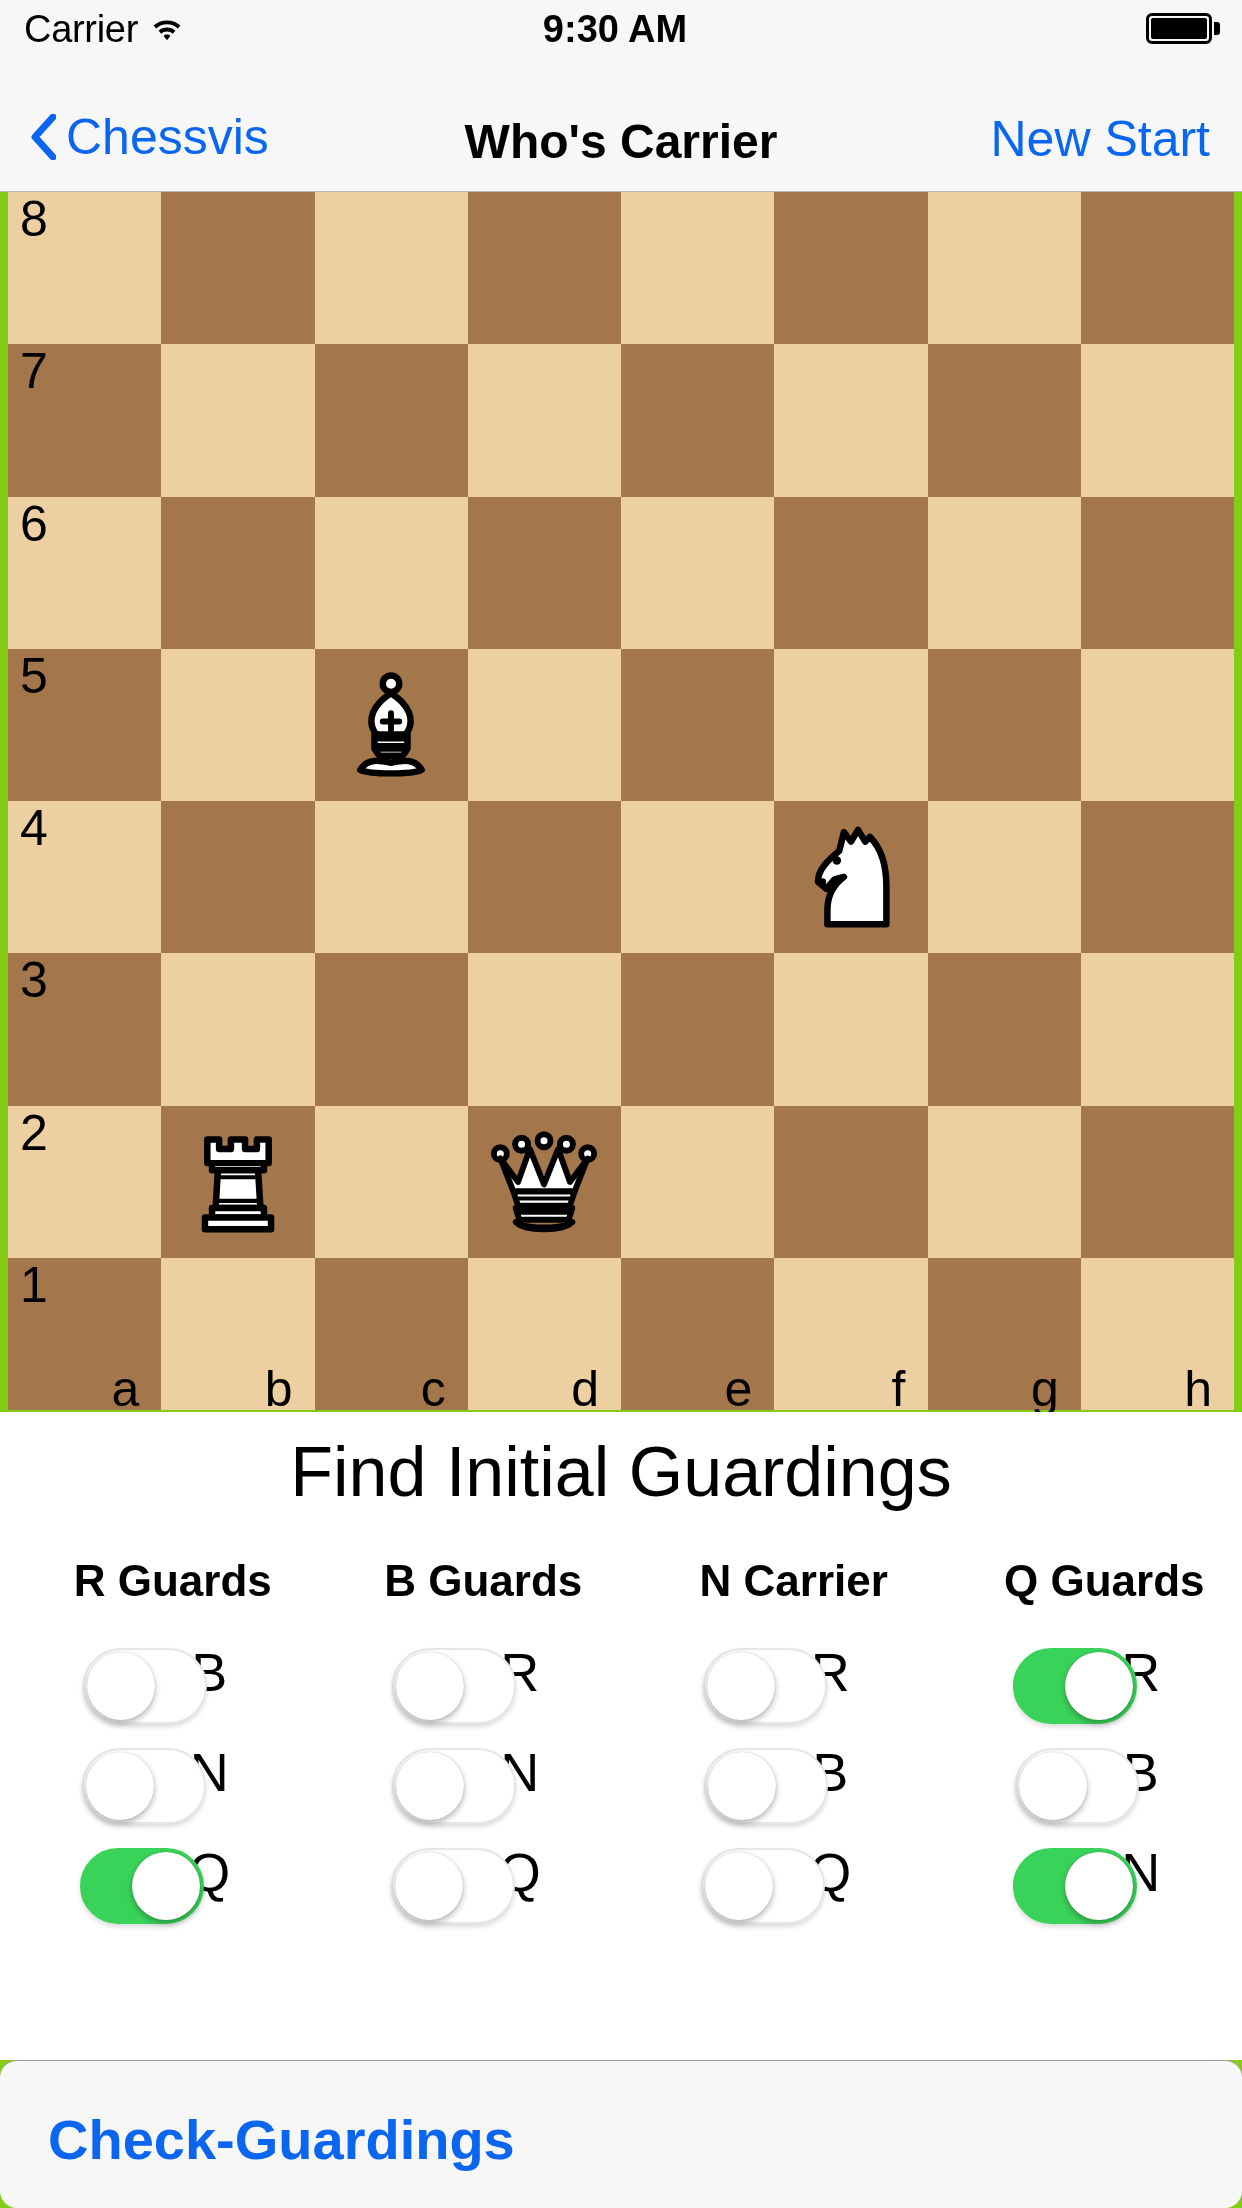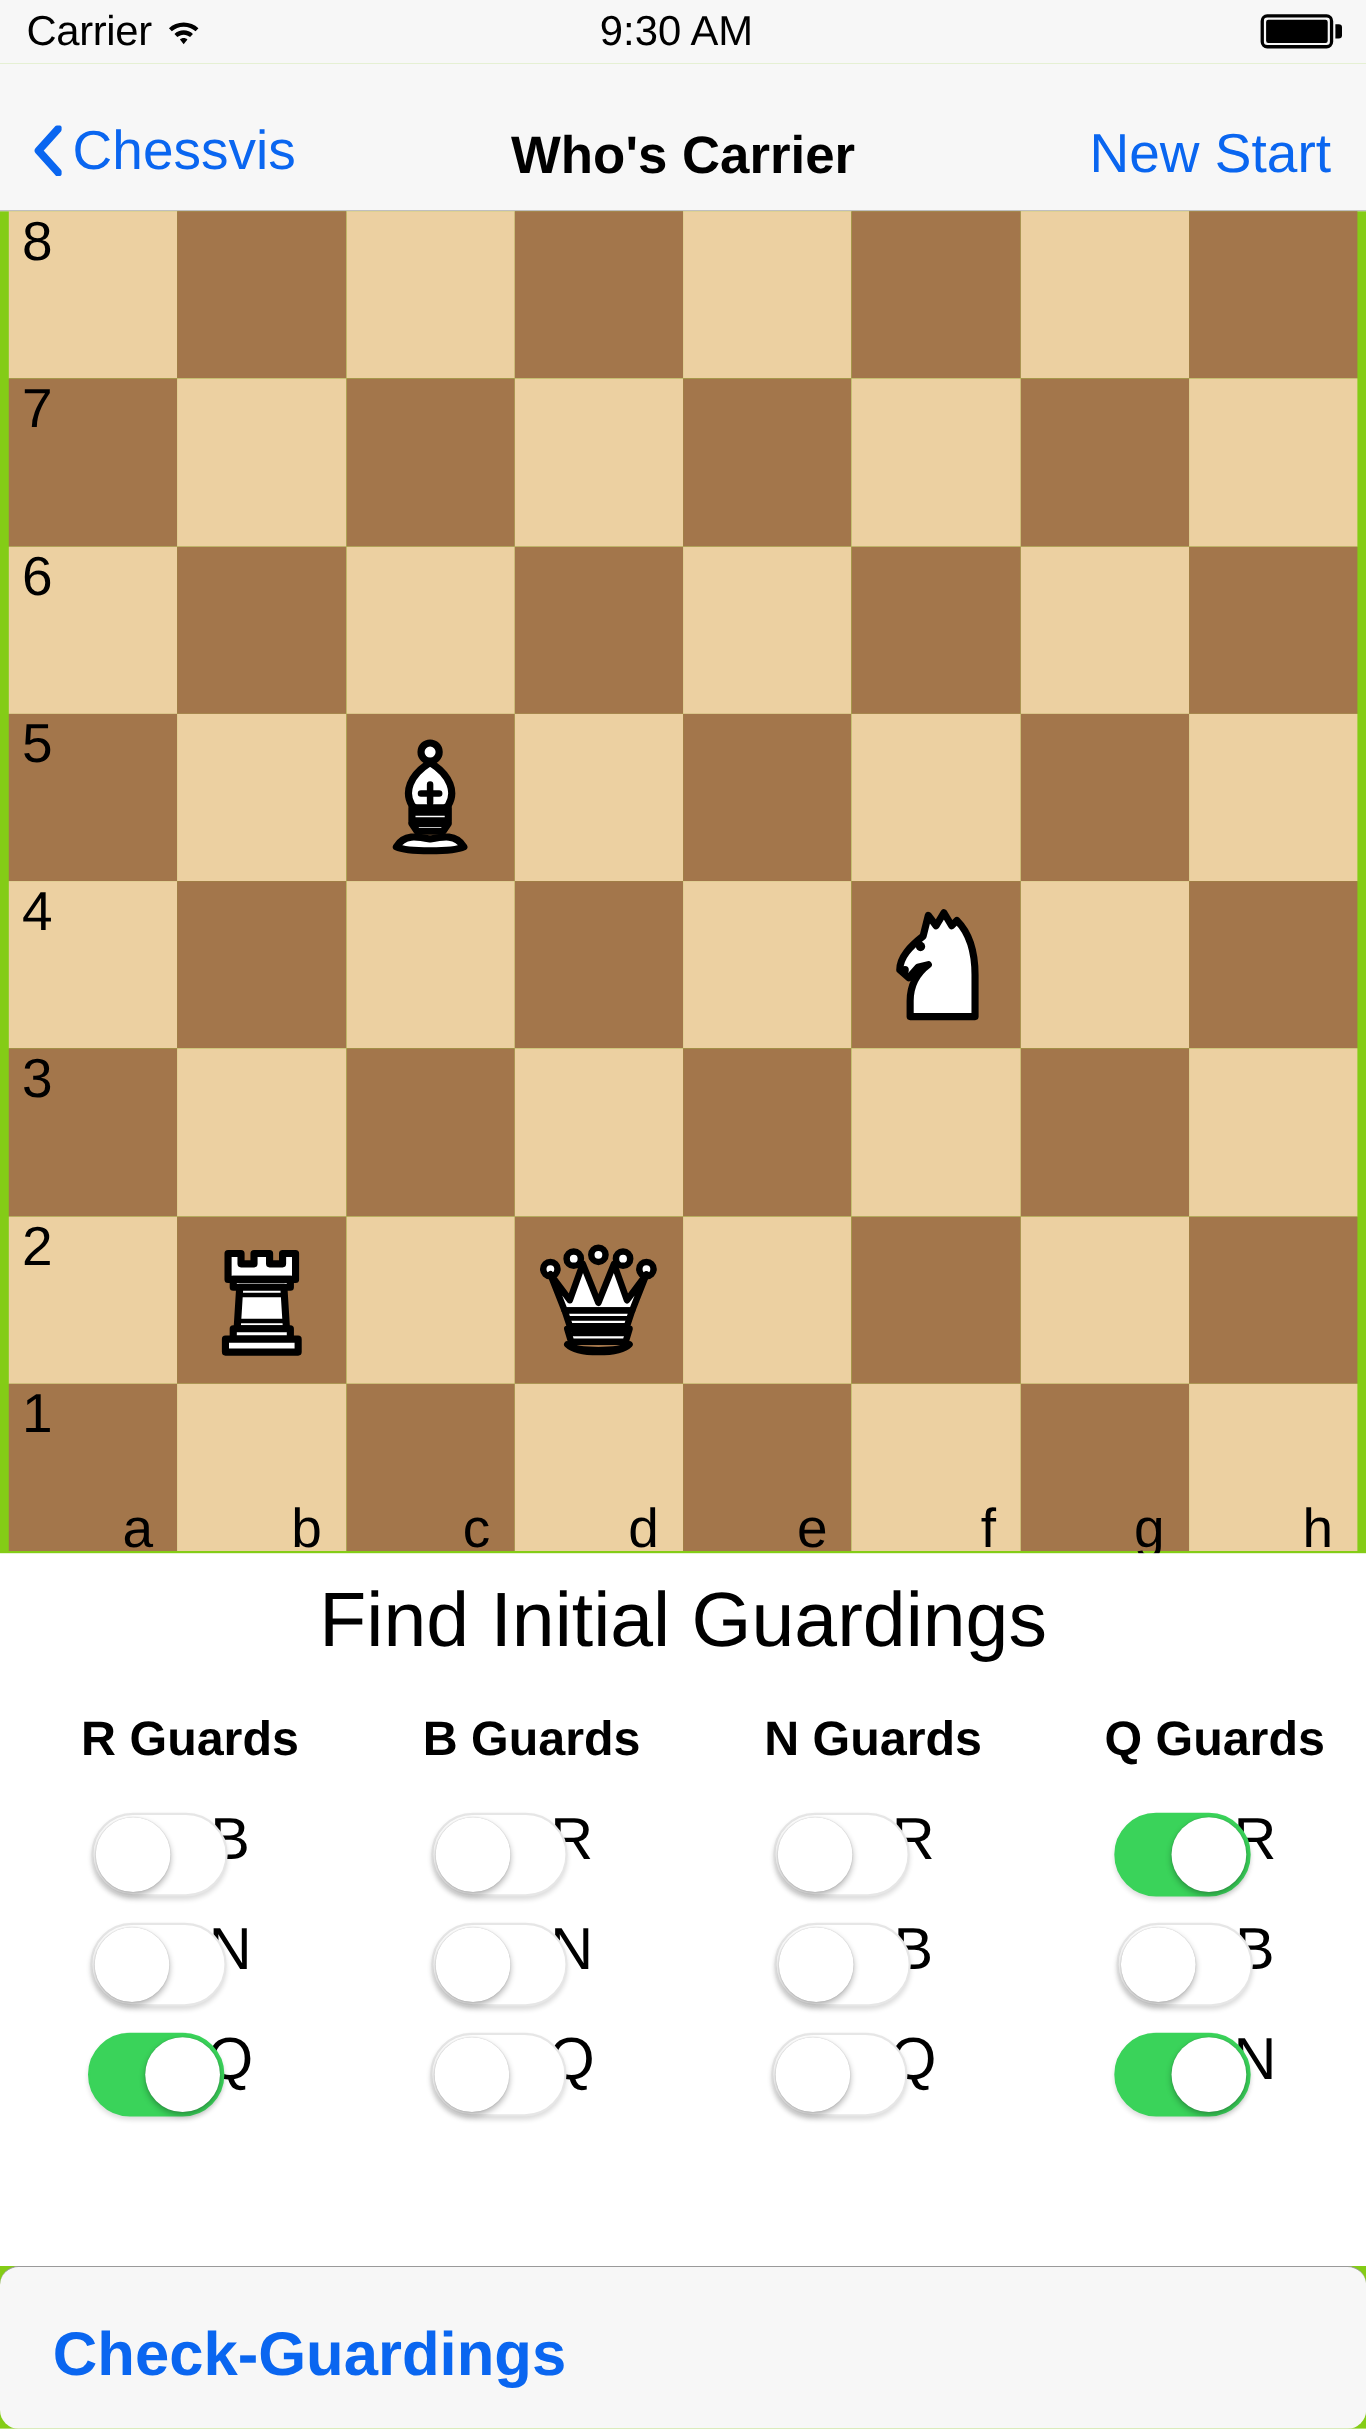--- a/index.html
+++ b/index.html
@@ -16,21 +16,21 @@
     position: absolute; top: 0; left: 0; width: 1242px; height: 58px;
     background: #f7f7f7;
     display: flex; align-items: center;
   }
   .sb-left { position: absolute; left: 24px; display: flex; align-items: center; gap: 12px; }
   .sb-carrier { font-size: 38px; color: #000; letter-spacing: -0.3px; }
   .wifi-icon { width: 34px; height: 28px; position: relative; }
   .wifi-icon svg { display: block; }
   .sb-center {
     position: absolute; left: 0; right: 12px; text-align: center;
-    font-size: 38px; font-weight: normal; color: #000;
+    font-size: 38px; font-weight: bold; color: #000;
   }
   .sb-right { position: absolute; right: 22px; top: 13px; display: flex; align-items: center; }
   .battery-body {
     width: 66px; height: 31px; border: 3px solid #000; border-radius: 6px;
     position: relative; padding: 2px; background: #f7f7f7;
   }
   .battery-fill { width: 100%; height: 100%; background: #000; border-radius: 2px; }
   .battery-cap {
     width: 6px; height: 13px; background: #000; border-radius: 0 3px 3px 0;
     margin-left: 2px;
@@ -325,21 +325,21 @@
       <div class="sq light">
         <span class="file-label">h</span>
       </div>
     </div>
 
   <div class="panel">
     <div class="panel-title">Find Initial Guardings</div>
     <div class="col-headers" id="col-headers">
         <div class="col-header">R Guards</div>
         <div class="col-header">B Guards</div>
-        <div class="col-header">N Guards</div>
+        <div class="col-header">N Carrier</div>
         <div class="col-header">Q Guards</div>
       </div>
     <div class="toggle-grid" id="toggle-grid">
         <div class="toggle-cell">
           <div class="switch" role="switch" aria-checked="false">
             <div class="knob"></div>
           </div>
           <span class="toggle-label">B</span>
         </div>
         <div class="toggle-cell">

